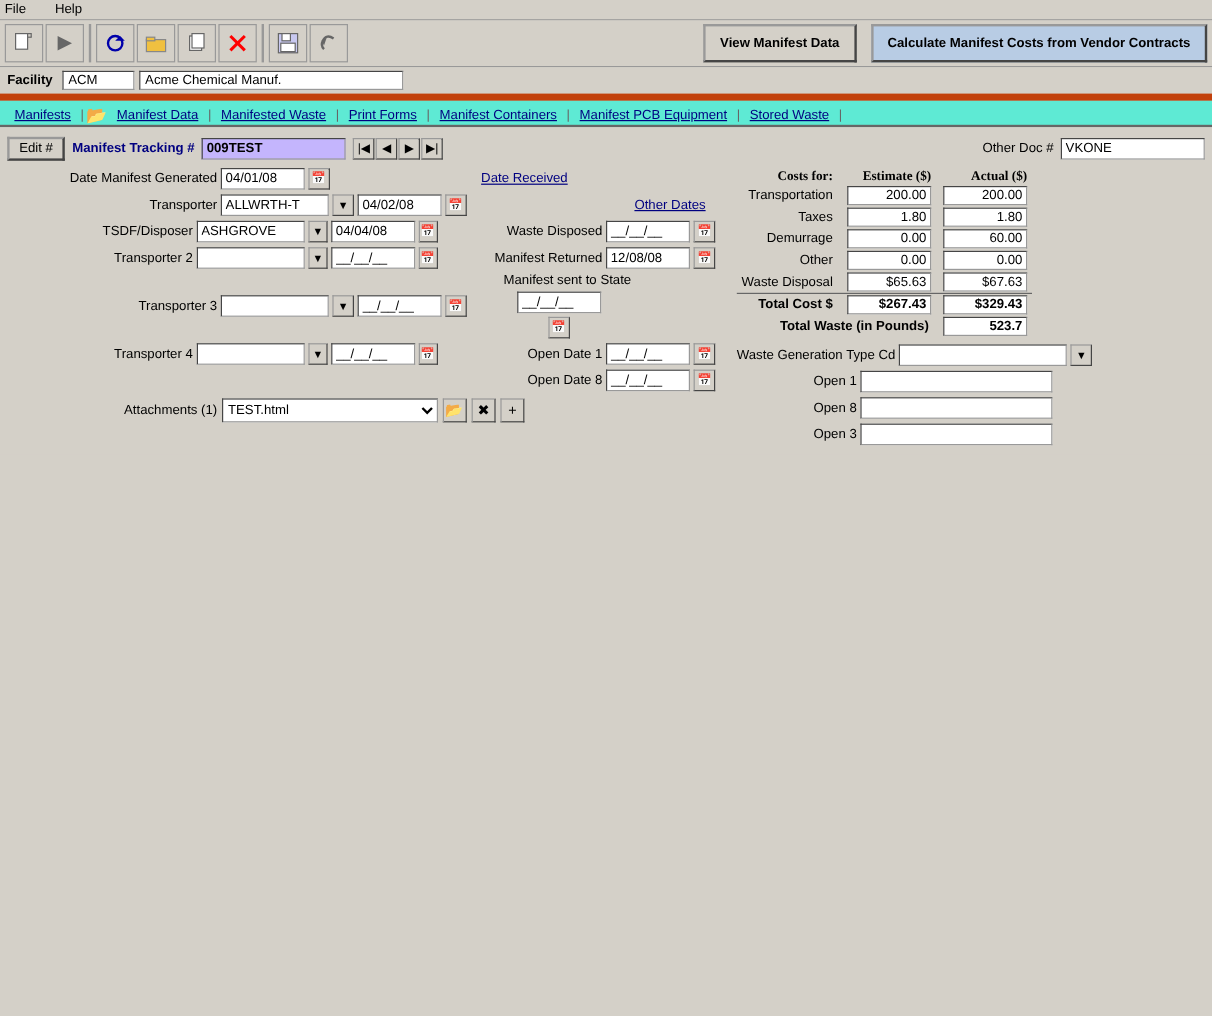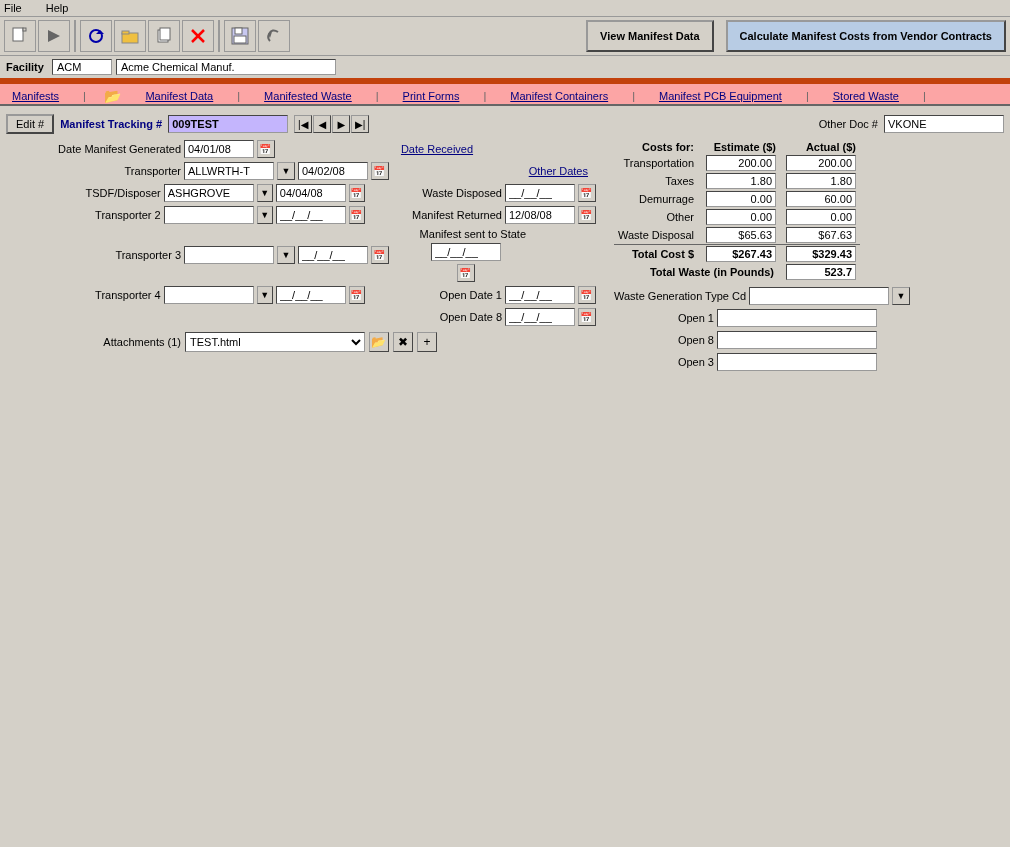--- a/index.html
+++ b/index.html
@@ -15,39 +15,39 @@
     .toolbar-separator { width: 2px; height: 32px; background: #999; margin: 0 2px; }
     .toolbar-action-btn { height: 32px; padding: 0 12px; background: #d4d0c8; border: 2px outset #999; cursor: pointer; font-size: 11px; font-weight: bold; }
 
     
     .facility-bar { background: #d4d0c8; display: flex; align-items: center; padding: 3px 6px; border-bottom: 6px solid #c2410c; gap: 4px; }
     .facility-label { font-weight: bold; font-size: 11px; margin-right: 4px; }
     .facility-code { background: white; border: 1px inset #999; padding: 1px 4px; width: 60px; font-size: 11px; }
     .facility-name { background: white; border: 1px inset #999; padding: 1px 4px; width: 220px; font-size: 11px; }
 
     
-    .nav-tabs { background: #fca5a5; display: flex; align-items: center; padding: 4px 6px 0; border-bottom: 2px solid #666; gap: 16px; }
+    .nav-tabs { background: #5eead4; display: flex; align-items: center; padding: 4px 6px 0; border-bottom: 2px solid #666; gap: 0; }
     .nav-tab { font-size: 11px; cursor: pointer; padding: 2px 6px; color: #000080; text-decoration: underline; }
     .nav-separator { font-size: 11px; color: #666; margin: 0 2px; }
     .nav-icon { font-size: 14px; cursor: pointer; margin-right: 2px; }
 
     
     .main-content { background: #d4d0c8; padding: 8px 6px; }
     .form-input { background: white; border: 1px inset #999; padding: 1px 3px; font-size: 11px; height: 18px; }
     .form-input-blue { background: #c4b5fd; border: 1px inset #999; padding: 1px 3px; font-size: 11px; height: 18px; font-weight: bold; }
     .edit-btn { background: #d4d0c8; border: 2px outset #999; padding: 2px 8px; cursor: pointer; font-size: 11px; }
     .nav-btn { background: #d4d0c8; border: 1px outset #999; width: 18px; height: 18px; cursor: pointer; display: flex; align-items: center; justify-content: center; font-size: 10px; }
 
     
     .dropdown-btn { width: 18px; height: 18px; background: #d4d0c8; border: 1px outset #999; cursor: pointer; display: flex; align-items: center; justify-content: center; font-size: 9px; }
 
     
     .cal-btn { width: 18px; height: 18px; background: #d4d0c8; border: 1px outset #999; cursor: pointer; display: flex; align-items: center; justify-content: center; font-size: 10px; }
     .costs-table { border-collapse: collapse; font-size: 11px; }
-    .costs-table th { text-align: right; padding: 1px 4px; font-weight: bold; }
+    .costs-table th { text-align: right; padding: 1px 4px; font-weight: bold; font-family: Liberation Serif, serif; }
     .costs-table td { text-align: right; padding: 1px 4px; }
     .costs-input { background: white; border: 1px inset #999; text-align: right; width: 70px; padding: 1px 3px; font-size: 11px; height: 16px; }
     .attach-btn { background: #d4d0c8; border: 1px outset #999; width: 20px; height: 20px; cursor: pointer; display: flex; align-items: center; justify-content: center; font-size: 12px; }
 
     .nav-btns-row { display: flex; gap: 1px; }
 
     
     .toolbar-action-btn.highlighted { background: #b8cce4; }
   </style>
 </head>

